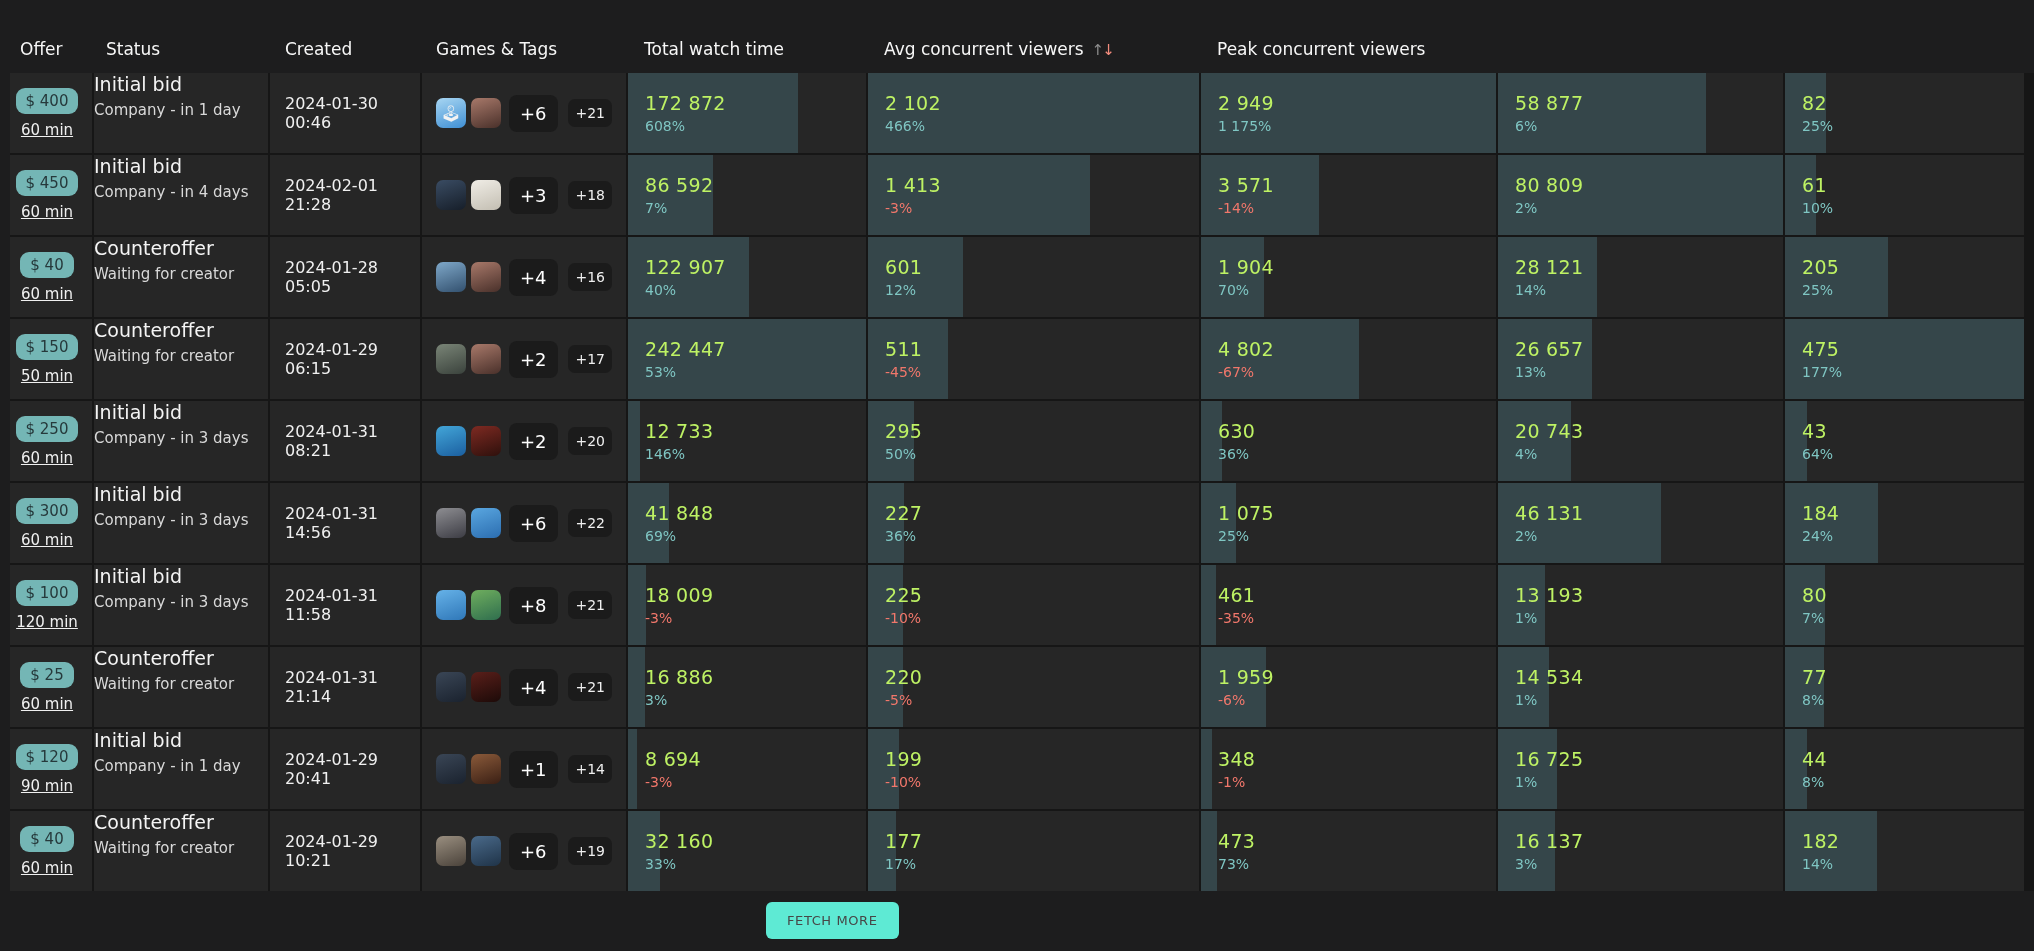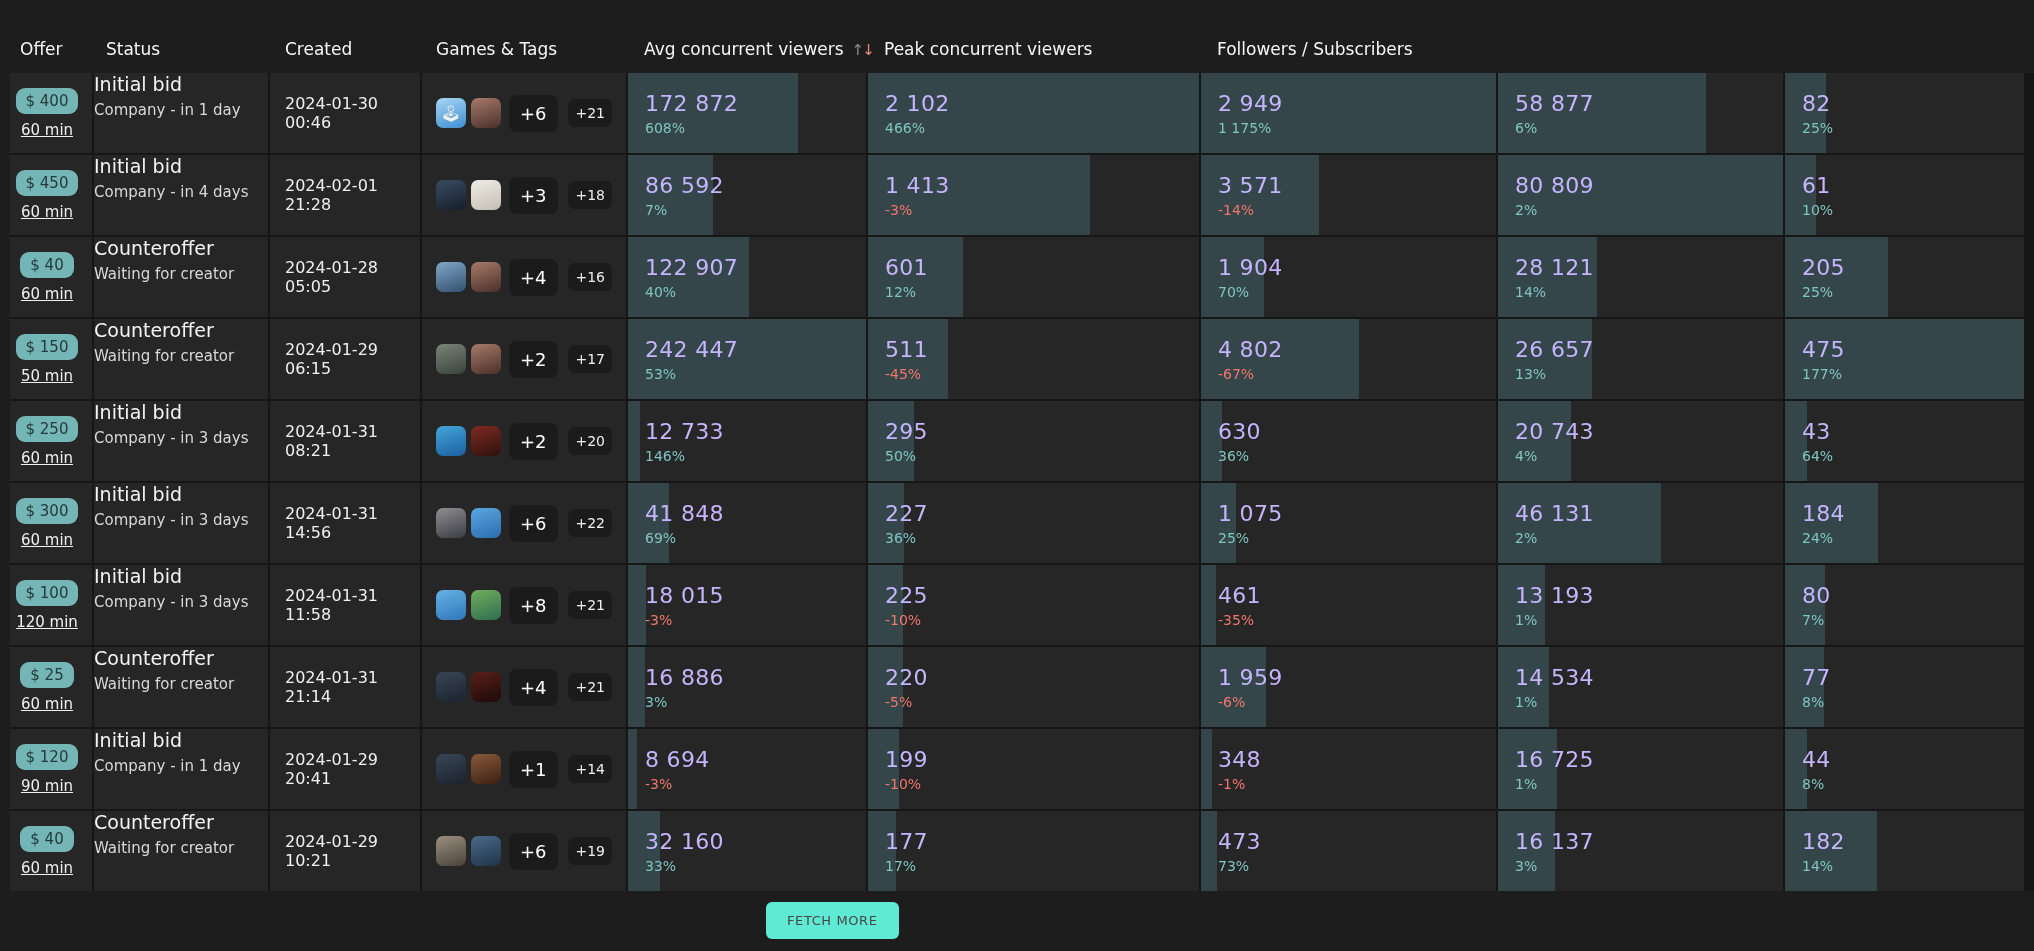--- a/index.html
+++ b/index.html
@@ -31,21 +31,21 @@
   .status-sub{font-size:15px;color:#d9d9d9;}
   .created-cell{display:flex;align-items:center;padding-left:15px;font-size:16px;color:#f0f0f0;}
   .games-cell{display:flex;align-items:center;gap:5px;padding:0 14px;}
   .thumb{width:30px;height:30px;border-radius:7px;flex:none;display:flex;align-items:center;justify-content:center;font-size:16px;}
   .badge-more{background:#1b1b1b;color:#ffffff;border-radius:8px;padding:8px 11px;font-size:18px;margin-left:3px;}
   .g-spacer{flex:1;}
   .badge-tags{background:#1b1b1b;color:#efefef;border-radius:7px;padding:6px 7px;font-size:14px;}
   .metric{position:relative;display:flex;flex-direction:column;justify-content:center;padding-left:17px;overflow:hidden;}
   .metric .bar{position:absolute;left:0;top:0;bottom:0;background:#35464a;}
   .metric .num,.metric .pct{position:relative;z-index:1;}
-  .metric .num{font-size:22px;color:#c4b5fd;letter-spacing:0.3px;white-space:nowrap;}
+  .metric .num{font-size:19px;color:#bef264;letter-spacing:0.3px;white-space:nowrap;}
   .metric .pct{font-size:14px;margin-top:4px;white-space:nowrap;}
   .pct.pos{color:#7fc6c3;}
   .pct.neg{color:#f1776b;}
   .footer{height:58px;display:flex;align-items:center;}
   .fetch-btn{margin-left:766px;background:#5eead4;color:#474747;border:none;border-radius:6px;
     padding:11px 21px;font-size:13px;letter-spacing:0.6px;font-family:inherit;cursor:pointer;}
 </style>
 </head>
 <body>
 
@@ -58,32 +58,32 @@
     <div class="hcell pad-s">
         <span>Status</span>
       </div>
     <div class="hcell" style="padding-left:15px;">
         <span>Created</span>
       </div>
     <div class="hcell" style="padding-left:14px;">
         <span>Games &amp; Tags</span>
       </div>
     <div class="hcell pad">
+        <span>Total watch time</span>
+      </div>
+    <div class="hcell pad">
       <span>Avg concurrent viewers</span>
       <span class="sort">
           <span class="up">↑</span>
           <span class="down">↓</span>
         </span>
     </div>
     <div class="hcell pad">
         <span>Peak concurrent viewers</span>
       </div>
-    <div class="hcell pad">
-        <span>Followers / Subscribers</span>
-      </div>
   </div>
 
   <div class="grid tbody">
   <div class="row">
     <div class="cell offer-cell">
       <span class="offer-badge">$ 400</span>
       <span class="offer-dur">60 min</span>
     </div>
     <div class="cell status-cell">
       <span class="status-main">Initial bid</span>
@@ -370,21 +370,21 @@
     </div>
     <div class="cell games-cell">
       <span class="thumb" style="background: linear-gradient(160deg, rgb(102, 178, 232), rgb(47, 119, 184));"></span>
       <span class="thumb" style="background: linear-gradient(160deg, rgb(111, 174, 94), rgb(47, 110, 78));"></span>
       <span class="badge-more">+8</span>
       <span class="g-spacer"></span>
       <span class="badge-tags">+21</span>
     </div>
     <div class="cell metric">
       <span class="bar" style="width: 7.43%;"></span>
-      <span class="num">18 015</span>
+      <span class="num">18 009</span>
       <span class="pct neg">-3%</span>
     </div>
     <div class="cell metric">
       <span class="bar" style="width: 10.7%;"></span>
       <span class="num">225</span>
       <span class="pct neg">-10%</span>
     </div>
     <div class="cell metric">
       <span class="bar" style="width: 5.15%;"></span>
       <span class="num">461</span>

